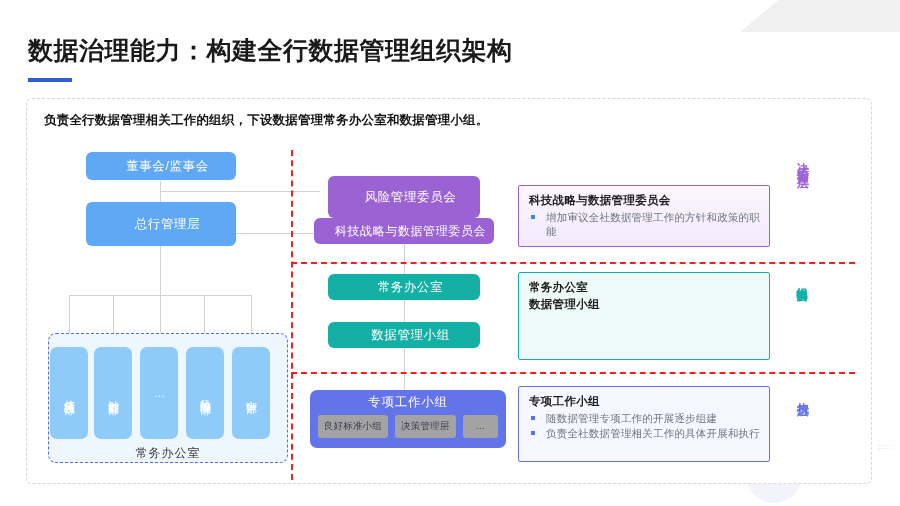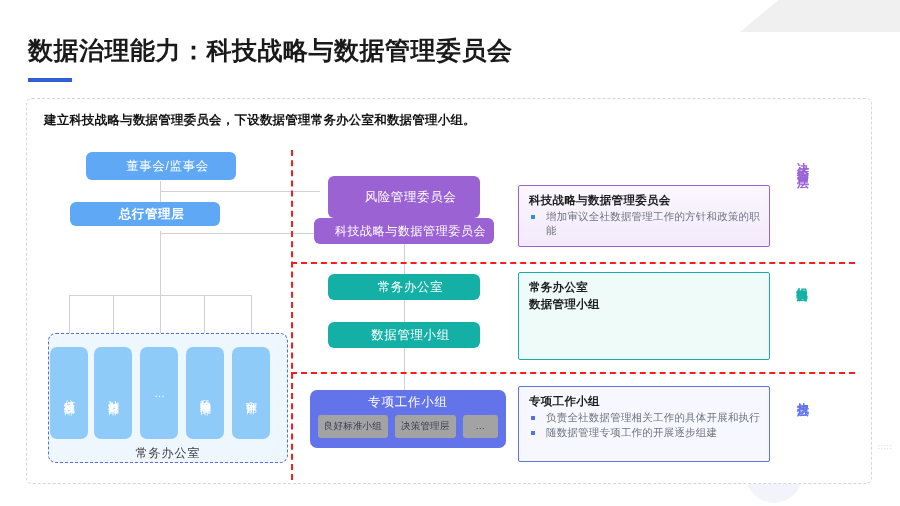--- a/index.html
+++ b/index.html
@@ -95,21 +95,21 @@
     position:absolute;left:518px;box-sizing:border-box;border-radius:2px;
     padding:7px 9px 7px 10px;
   }
   .card.c-purple{border:1px solid #9b62d4;background:linear-gradient(180deg,#fbf7ff 0%,#f3e9fb 100%);}
   .card.c-teal{border:1px solid #14b0a6;background:#effbf8;}
   .card.c-indigo{border:1px solid #6374ea;background:#f7f8ff;}
   .card h4{
     margin:0 0 2px 0;font-family:"Liberation Serif","DejaVu Serif",serif;
     font-size:11.5px;font-weight:bold;color:#1d1d1d;letter-spacing:.3px;
   }
-  .card ul{margin:0 0 2px 0;padding:0;list-style:none;font-family:Liberation Mono, monospace;}
+  .card ul{margin:0 0 2px 0;padding:0;list-style:none;}
   .card li{
     position:relative;padding-left:17px;font-size:10.5px;line-height:14px;
     color:#6f7480;letter-spacing:.2px;margin-bottom:1px;
   }
   .card li:before{
     content:"";position:absolute;left:2px;top:5px;width:4px;height:4px;background:#3e86d6;
   }
   .card.c-teal li:before{background:#16a79c;}
   .card.c-indigo li:before{background:#5c6fe0;}
 
@@ -122,25 +122,25 @@
   .layer.l2{left:794px;top:278px;color:#14b0a6;letter-spacing:1px;font-size:11px;}
   .layer.l3{left:794px;top:392px;color:#6374ea;letter-spacing:2px;}
 </style>
 </head>
 <body>
 
 <div class="deco-corner"></div>
 <div class="deco-circle"></div>
 <div class="deco-dots">:::::</div>
 
-<div class="page-title">数据治理能力：科技战略与数据管理委员会</div>
+<div class="page-title">数据治理能力：构建全行数据管理组织架构</div>
 <div class="title-rule"></div>
 
 <div class="panel"></div>
-<div class="panel-caption">建立科技战略与数据管理委员会，下设数据管理常务办公室和数据管理小组。</div>
+<div class="panel-caption">负责全行数据管理相关工作的组织，下设数据管理常务办公室和数据管理小组。</div>
 
 <div class="conn v" style="left:160px;top:181px;height:22px;"></div>
 <div class="conn v" style="left:160px;top:231px;height:112px;"></div>
 <div class="conn h" style="left:160px;top:191px;width:160px;"></div>
 <div class="conn h" style="left:160px;top:233px;width:160px;"></div>
 <div class="conn h" style="left:69px;top:295px;width:182px;"></div>
 <div class="conn v" style="left:69px;top:295px;height:52px;"></div>
 <div class="conn v" style="left:113px;top:295px;height:52px;"></div>
 <div class="conn v" style="left:204px;top:295px;height:52px;"></div>
 <div class="conn v" style="left:251px;top:295px;height:52px;"></div>
@@ -148,21 +148,21 @@
 
 <div class="conn v" style="left:404px;top:244px;height:48px;"></div>
 <div class="conn v" style="left:404px;top:300px;height:22px;"></div>
 <div class="conn v" style="left:404px;top:348px;height:44px;"></div>
 
 <div class="vline-red"></div>
 <div class="hline-red" id="hr1"></div>
 <div class="hline-red" id="hr2"></div>
 
 <div class="node blue" style="left:86px;top:152px;width:150px;height:28px;">董事会/监事会</div>
-<div class="node blue" style="left:70px;top:202px;width:150px;height:24px;font-weight:bold;">总行管理层</div>
+<div class="node blue" style="left:86px;top:202px;width:150px;height:44px;">总行管理层</div>
 
 <div class="dept-wrap"></div>
 <div class="dept" style="left:50px;">信息科技部</div>
 <div class="dept" style="left:94px;">计划财务部</div>
 <div class="dept" style="left:140px;">…</div>
 <div class="dept" style="left:186px;">风险管理部</div>
 <div class="dept" style="left:232px;">审计部</div>
 <div class="dept-label">常务办公室</div>
 
 <div class="node purple" style="left:328px;top:176px;width:152px;height:42px;">风险管理委员会</div>
@@ -188,20 +188,20 @@
 </div>
 
 <div class="card c-teal" style="top:272px;width:252px;height:88px;">
   <h4>常务办公室</h4>
   <h4>数据管理小组</h4>
 </div>
 
 <div class="card c-indigo" style="top:386px;width:252px;height:76px;">
   <h4>专项工作小组</h4>
   <ul>
+    <li>随数据管理专项工作的开展逐步组建</li>
     <li>负责全社数据管理相关工作的具体开展和执行</li>
-    <li>随数据管理专项工作的开展逐步组建</li>
   </ul>
 </div>
 
 <div class="layer l1">决策管理层</div>
 <div class="layer l2">组织协调层</div>
 <div class="layer l3">执行层</div>
 
 </body></html>

